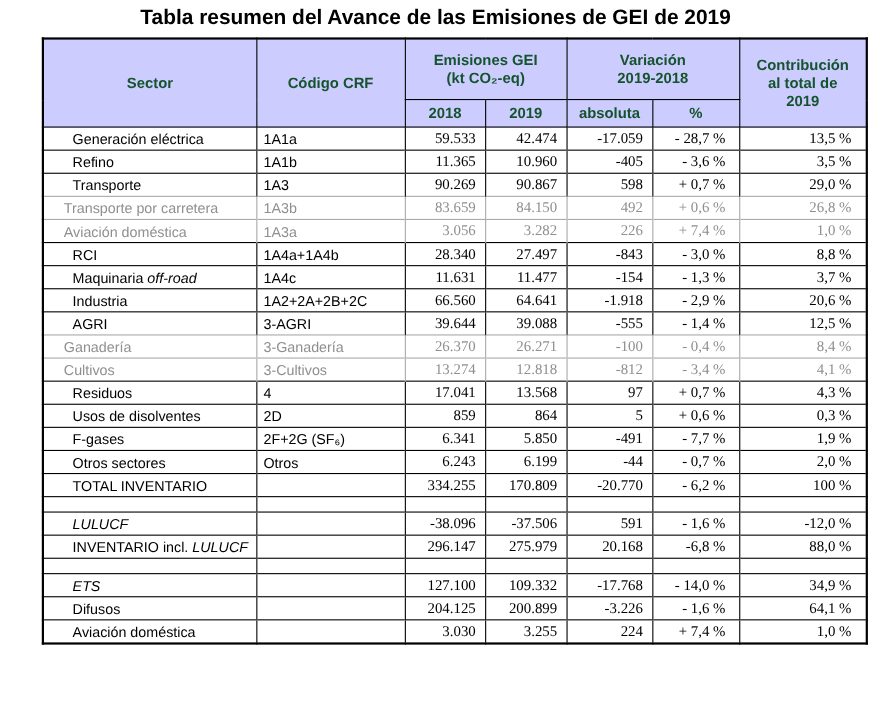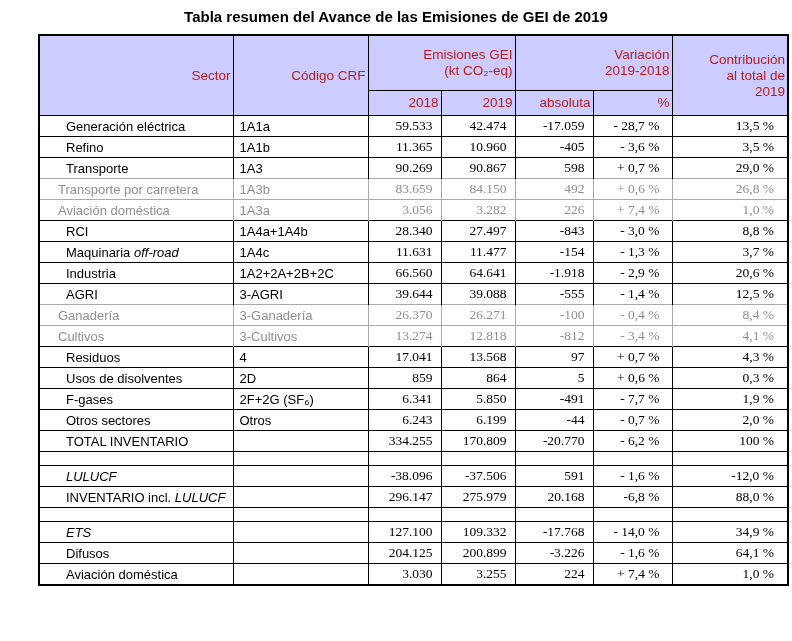--- a/index.html
+++ b/index.html
@@ -2,40 +2,40 @@
 <html><head>
 <meta charset="utf-8">
 <style>
   html,body{margin:0;padding:0;background:#ffffff;}
   .page{
     width:792px;height:641px;position:relative;overflow:hidden;
     font-family:"Liberation Sans",sans-serif;
   }
   .title{
     text-align:center;font-weight:bold;color:#000;
-    font-size:15px;line-height:20px;padding-top:7px;
+    font-size:19px;line-height:20px;padding-top:7px;
   }
   table.gei{
     border-collapse:collapse;table-layout:fixed;
     width:749px;margin:7px 0 0 38px;
     border:2px solid #000;
   }
   table.gei col.c-sector{width:194px;}
   table.gei col.c-code{width:135px;}
   table.gei col.c-2018{width:73px;}
   table.gei col.c-2019{width:74px;}
   table.gei col.c-abs{width:78px;}
   table.gei col.c-pct{width:79px;}
   table.gei col.c-contrib{width:116px;}
   th{
-    background:#ccccff;color:#b91c1c;
+    background:#ccccff;color:#14532d;
     border:1px solid #000;
-    font-size:13.5px;font-weight:normal;
+    font-size:13.5px;font-weight:bold;
     white-space:pre-line;line-height:16px;
-    padding:2px 2px;vertical-align:middle;text-align:right;
+    padding:2px 2px;vertical-align:middle;text-align:center;
   }
   tr.hdr1 th{height:50px;}
   tr.hdr2 th{height:20px;}
   td{
     border-left:1px solid #000;border-top:1px solid #000;
     height:20px;padding:0 6px;vertical-align:middle;
     font-size:13px;color:#000;overflow:hidden;white-space:nowrap;
   }
   td:first-child{border-left:none;padding-left:26px;}
   td.num{

